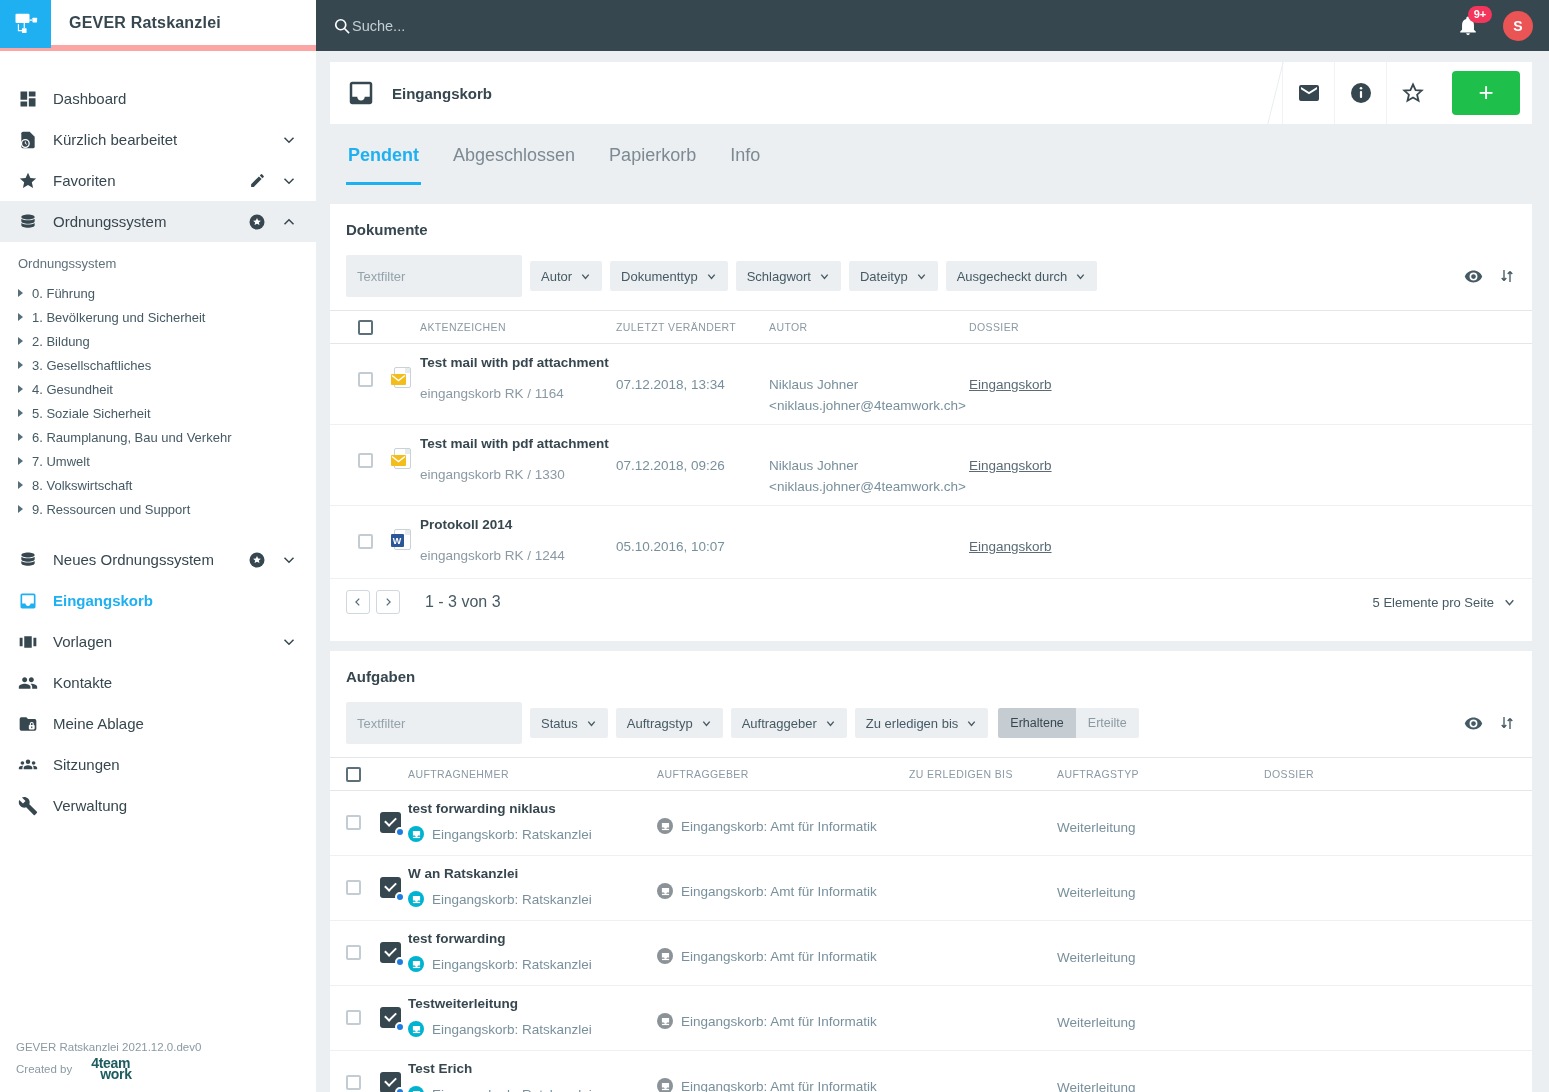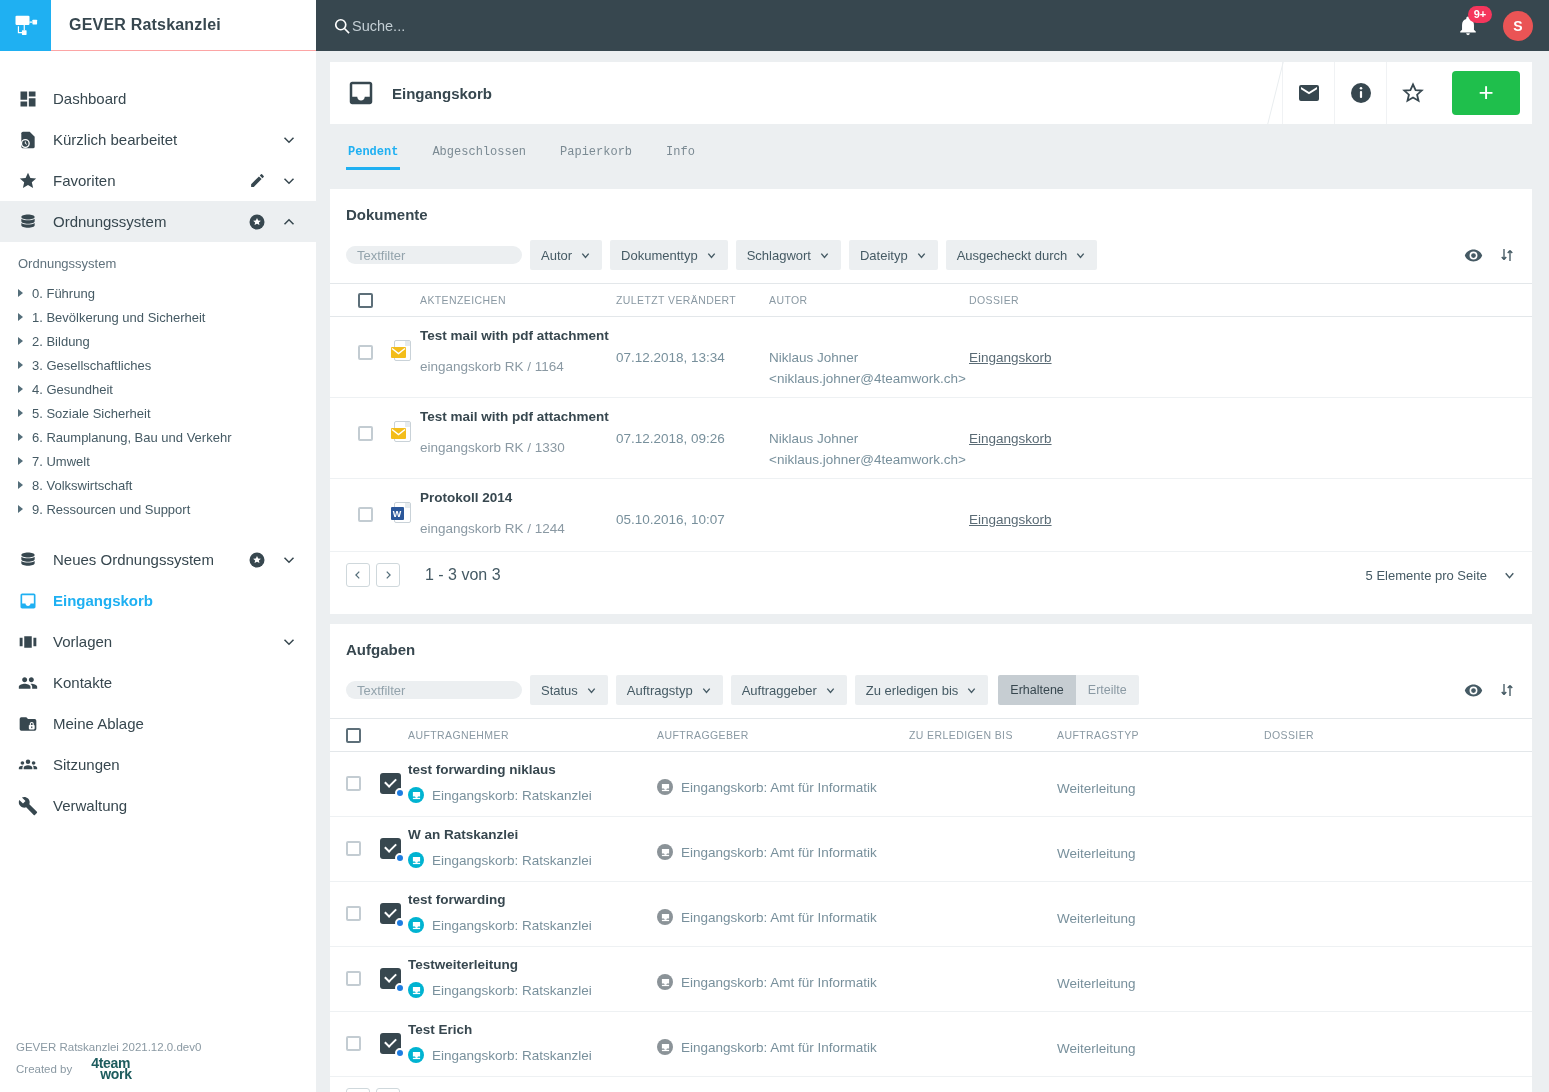--- a/index.html
+++ b/index.html
@@ -8,21 +8,21 @@
     --green:#1fbf4c; --badge:#f5365c; --avatar:#ea5455; --teal:#00b3d1; --gray-actor:#8b9398;
   }
   *{box-sizing:border-box;margin:0;padding:0}
   body{width:1549px;height:1092px;position:relative;overflow:hidden;
        font-family:"Liberation Sans",sans-serif;background:#eceff1;color:var(--ink);}
   svg{display:block}
 
   
   .sidebar{position:absolute;left:0;top:0;width:316px;height:1092px;background:#fff;
            display:flex;flex-direction:column;z-index:3;}
-  .logo-row{height:51px;display:flex;align-items:center;border-bottom:1px solid #fca5a5;flex:0 0 auto}
+  .logo-row{height:51px;display:flex;align-items:center;border-bottom:6px solid #fca5a5;flex:0 0 auto}
   .logo-tile{width:51px;height:51px;background:var(--accent);display:flex;align-items:center;justify-content:center}
   .app-title{font-size:16px;font-weight:700;color:var(--ink);margin-left:18px;letter-spacing:.2px}
   .nav{padding-top:27px}
   .nav-item{height:41px;display:flex;align-items:center;padding:0 18px;gap:15px;font-size:15px;color:var(--ink);cursor:pointer}
   .nav-item .lbl{font-weight:400}
   .nav-item.active{background:#eceff1}
   .nav-item .right{margin-left:auto;display:flex;align-items:center;gap:14px}
   .nav-item.accent .lbl{color:var(--accent);font-weight:700}
   .tree{padding:12px 0 4px 12px}
   .tree-label{font-size:13px;color:#5f717c;padding:2px 0 10px 6px}
@@ -53,28 +53,28 @@
   .header-card{background:#fff;height:62px;display:flex;align-items:center;padding-left:16px}
   .header-title{display:flex;align-items:center;gap:16px}
   .header-title .t{font-size:15px;font-weight:700;color:var(--ink)}
   .header-actions{margin-left:auto;display:flex;align-items:center;height:100%}
   .diag{width:22px;height:62px;border-right:1px solid #e9edef;transform:skewX(-14deg);margin-right:6px}
   .hbtn{width:52px;height:62px;display:flex;align-items:center;justify-content:center;border-left:1px solid #f0f2f4;cursor:pointer;background:#fff;border-top:none;border-bottom:none;border-right:none}
   .add-btn{width:68px;height:44px;background:var(--green);border:none;border-radius:4px;color:#fff;font-size:26px;
            font-weight:400;margin:0 12px 0 14px;cursor:pointer;display:flex;align-items:center;justify-content:center;line-height:0;padding-bottom:3px}
 
   .tabs{display:flex;gap:30px;padding-left:16px;margin-top:17px}
-  .tab{background:none;border:none;font-family:Liberation Mono, monospace;font-size:12px;color:#7b8a93;
-       padding:4px 2px 8px;cursor:pointer;border-bottom:3px solid transparent}
+  .tab{background:none;border:none;font-family:Liberation Sans, sans-serif;font-size:18px;color:#7b8a93;
+       padding:4px 2px 16px;cursor:pointer;border-bottom:3px solid transparent}
   .tab.active{color:var(--accent);font-weight:700;border-bottom-color:var(--accent)}
 
   .card{background:#fff;margin-top:19px}
   .section-title{font-size:15px;font-weight:700;color:var(--ink);padding:17px 16px 2px}
   .filter-row{display:flex;align-items:center;gap:8px;padding:15px 16px 13px}
-  .textfilter{width:176px;height:18px;background:var(--chip);border:none;border-radius:13px;padding:0 11px;
+  .textfilter{width:176px;height:42px;background:var(--chip);border:none;border-radius:2px;padding:0 11px;
               font-size:13px;color:var(--ink2);outline:none;font-family:"Liberation Sans",sans-serif}
   .textfilter::placeholder{color:#93a3ac}
   .chip{height:30px;background:var(--chip);border:none;border-radius:2px;display:inline-flex;align-items:center;
         gap:8px;padding:0 11px;font-size:13px;color:var(--ink2);cursor:pointer;font-family:"Liberation Sans",sans-serif}
   .toggle{display:inline-flex;border-radius:2px;overflow:hidden;margin-left:2px}
   .tgl{height:30px;border:none;padding:0 12px;font-size:12.5px;cursor:pointer;font-family:"Liberation Sans",sans-serif}
   .tgl.on{background:#c6cdd2;color:var(--ink)}
   .tgl.off{background:var(--chip);color:#8a99a3}
   .filter-actions{margin-left:auto;display:flex;align-items:center;gap:15px}
   .icon-btn{background:none;border:none;cursor:pointer;padding:0;display:flex}
@@ -114,21 +114,21 @@
   .actor.teal{background:var(--teal)}
   .actor.gray{background:var(--gray-actor)}
   .actor-text{font-size:13.5px;color:var(--muted)}
   .cell-actor{padding-top:27px;padding-bottom:13px}
   .trow-title{padding-top:8px;display:flex;flex-direction:column;gap:7px;padding-bottom:13px}
 
   .pager{display:flex;align-items:center;padding:11px 16px 27px}
   .pbtn{width:24px;height:24px;border:1px solid #cfd8dc;border-radius:3px;background:#fff;display:flex;
         align-items:center;justify-content:center;cursor:pointer;margin-right:6px}
   .prange{font-size:16px;color:var(--ink2);margin-left:19px}
-  .perpage{margin-left:auto;display:flex;align-items:center;gap:16px;font-size:13px;color:var(--ink2);cursor:pointer;background:none;border:none;font-family:"Liberation Sans",sans-serif}
+  .perpage{margin-left:auto;display:flex;align-items:center;gap:9px;font-size:13px;color:var(--ink2);cursor:pointer;background:none;border:none;font-family:"Liberation Sans",sans-serif}
 </style>
 </head>
 <body>
 
 <aside class="sidebar">
   <div class="logo-row">
     <div class="logo-tile">
       <span>
         <svg width="28" height="28" viewBox="0 0 24 24">
             <g fill="#fff">

